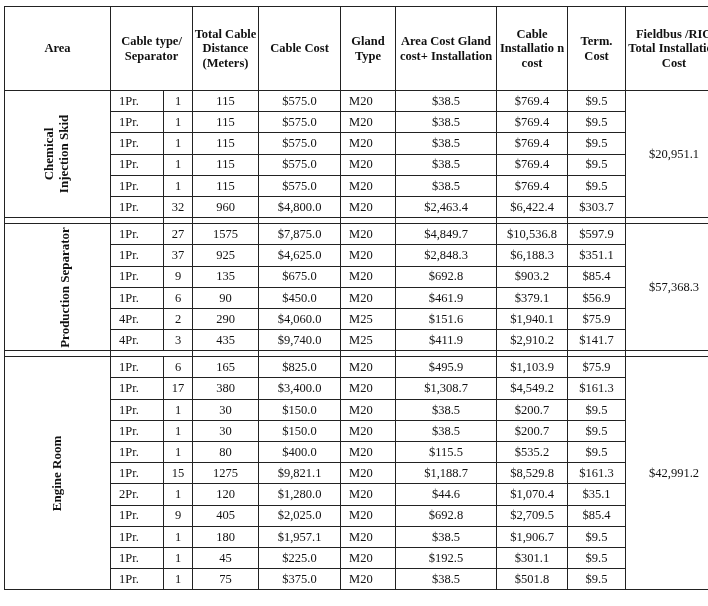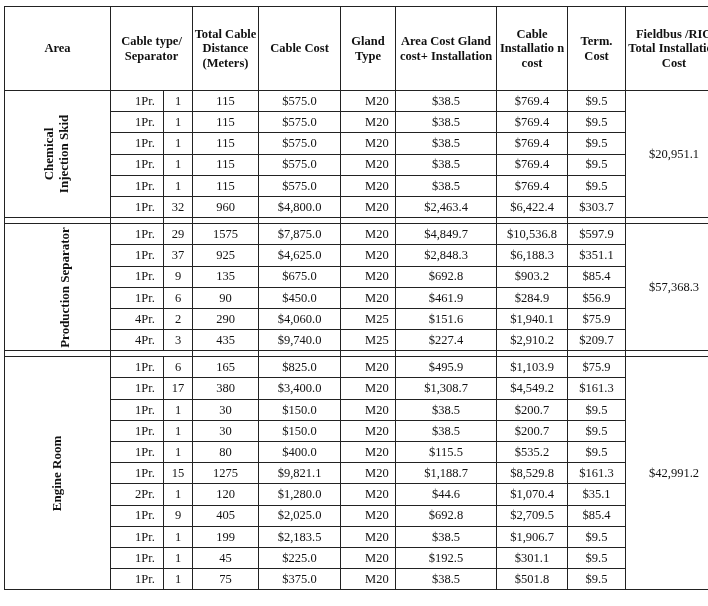--- a/index.html
+++ b/index.html
@@ -14,21 +14,21 @@
   td, th {
     border: 1px solid #222;
     text-align: center;
     vertical-align: middle;
     padding: 0;
     line-height: 1.15;
   }
   th { font-weight: bold; font-size: 12.5px; height: 83px; }
   tr.data td { height: 20.2px; }
   tr.sep td { height: 5px; }
-  td.ctype { text-align: left; padding-left: 24px; }
+  td.ctype { text-align: left; padding-left: 8px; }
   td.area { font-weight: bold; }
   .vert {
     display: inline-block;
     transform: rotate(-90deg);
     white-space: nowrap;
     font-weight: bold;
     font-size: 13px;
     line-height: 1.15;
     text-align: center;
   }
@@ -134,21 +134,21 @@
         <td></td>
         <td></td>
         <td></td>
         <td></td>
         <td></td>
         <td></td>
       </tr>
       <tr class="data">
         <td rowspan="6" class="area"><span class="vert"><div>Production Separator</div></span></td>
         <td class="ctype">1Pr.</td>
-        <td>29</td>
+        <td>27</td>
         <td>1575</td>
         <td>$7,875.0</td>
         <td class="ctype">M20</td>
         <td>$4,849.7</td>
         <td>$10,536.8</td>
         <td>$597.9</td>
         <td rowspan="6" class="total">$57,368.3</td>
       </tr>
       <tr class="data">
         <td class="ctype">1Pr.</td>
@@ -170,42 +170,42 @@
         <td>$903.2</td>
         <td>$85.4</td>
       </tr>
       <tr class="data">
         <td class="ctype">1Pr.</td>
         <td>6</td>
         <td>90</td>
         <td>$450.0</td>
         <td class="ctype">M20</td>
         <td>$461.9</td>
-        <td>$284.9</td>
+        <td>$379.1</td>
         <td>$56.9</td>
       </tr>
       <tr class="data">
         <td class="ctype">4Pr.</td>
         <td>2</td>
         <td>290</td>
         <td>$4,060.0</td>
         <td class="ctype">M25</td>
         <td>$151.6</td>
         <td>$1,940.1</td>
         <td>$75.9</td>
       </tr>
       <tr class="data">
         <td class="ctype">4Pr.</td>
         <td>3</td>
         <td>435</td>
         <td>$9,740.0</td>
         <td class="ctype">M25</td>
-        <td>$227.4</td>
+        <td>$411.9</td>
         <td>$2,910.2</td>
-        <td>$209.7</td>
+        <td>$141.7</td>
       </tr>
       <tr class="sep">
         <td></td>
         <td colspan="2"></td>
         <td></td>
         <td></td>
         <td></td>
         <td></td>
         <td></td>
         <td></td>
@@ -289,22 +289,22 @@
         <td>405</td>
         <td>$2,025.0</td>
         <td class="ctype">M20</td>
         <td>$692.8</td>
         <td>$2,709.5</td>
         <td>$85.4</td>
       </tr>
       <tr class="data">
         <td class="ctype">1Pr.</td>
         <td>1</td>
-        <td>199</td>
-        <td>$2,183.5</td>
+        <td>180</td>
+        <td>$1,957.1</td>
         <td class="ctype">M20</td>
         <td>$38.5</td>
         <td>$1,906.7</td>
         <td>$9.5</td>
       </tr>
       <tr class="data">
         <td class="ctype">1Pr.</td>
         <td>1</td>
         <td>45</td>
         <td>$225.0</td>

